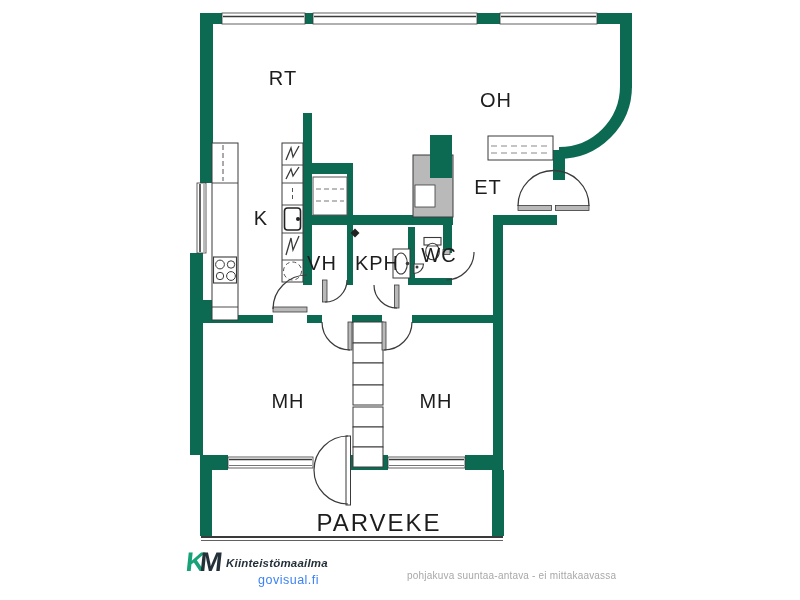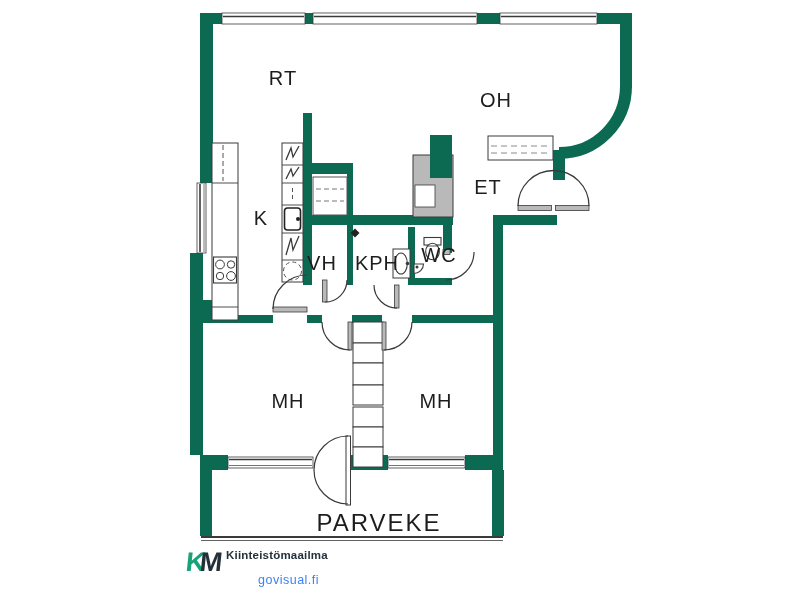--- a/index.html
+++ b/index.html
@@ -5,21 +5,21 @@
   html,body{margin:0;padding:0;background:#ffffff;}
   #stage{position:relative;width:793px;height:600px;background:#ffffff;overflow:hidden;
          font-family:"Liberation Sans", sans-serif;}
   #plan-svg{position:absolute;left:0;top:0;}
   .room-label{position:absolute;transform:translate(-50%,-50%);color:#1d1d1d;
               font-size:20px;letter-spacing:1px;white-space:nowrap;}
   .room-label.big{font-size:24px;letter-spacing:2px;}
   #footer-logo{position:absolute;left:186px;top:549px;display:flex;align-items:flex-start;}
   .logo-k{font-weight:bold;font-size:27px;line-height:26px;color:#17a278;transform:skewX(-6deg);}
   .logo-m{font-weight:bold;font-size:27px;line-height:26px;color:#24313a;margin-left:-6px;transform:skewX(-6deg);}
-  .brand-text{font-weight:bold;font-size:11.5px;color:#24313a;margin-left:4px;letter-spacing:0.2px;}
+  .brand-text{font-weight:bold;font-size:11.5px;color:#24313a;margin-left:4px;margin-top:8px;letter-spacing:0.2px;font-style:italic;}
   #watermark{position:absolute;left:258px;top:573px;font-size:12.5px;color:#3b82f6;letter-spacing:0.5px;}
   #disclaimer{position:absolute;left:407px;top:570px;font-size:10px;color:#a8a8a8;letter-spacing:0.2px;}
 </style>
 </head>
 <body>
 
 <div id="stage">
 
 <svg id="plan-svg" width="800" height="600" viewBox="0 0 800 600">
 
@@ -228,14 +228,15 @@
 <div class="room-label" style="left:288px;top:401px;">MH</div>
 <div class="room-label" style="left:436px;top:401px;">MH</div>
 <div class="room-label big" style="left:379px;top:523px;">PARVEKE</div>
 
 <div id="footer-logo">
   <span class="logo-k">K</span>
   <span class="logo-m">M</span>
   <span class="brand-text">Kiinteistömaailma</span>
 </div>
 <div id="watermark">govisual.fi</div>
+<div id="disclaimer">pohjakuva suuntaa-antava - ei mittakaavassa</div>
 
 </div>
 
 </body></html>

